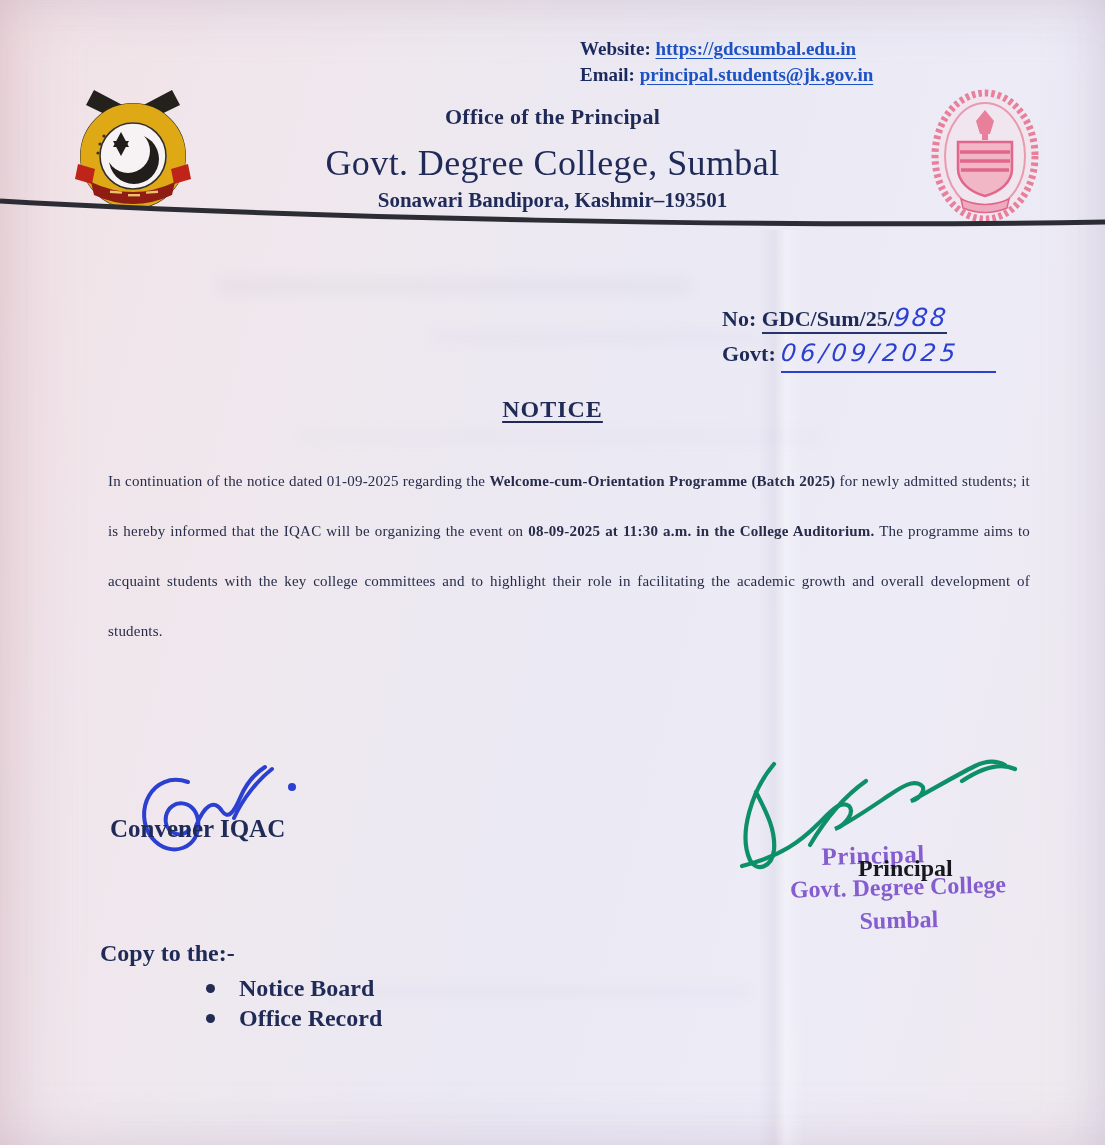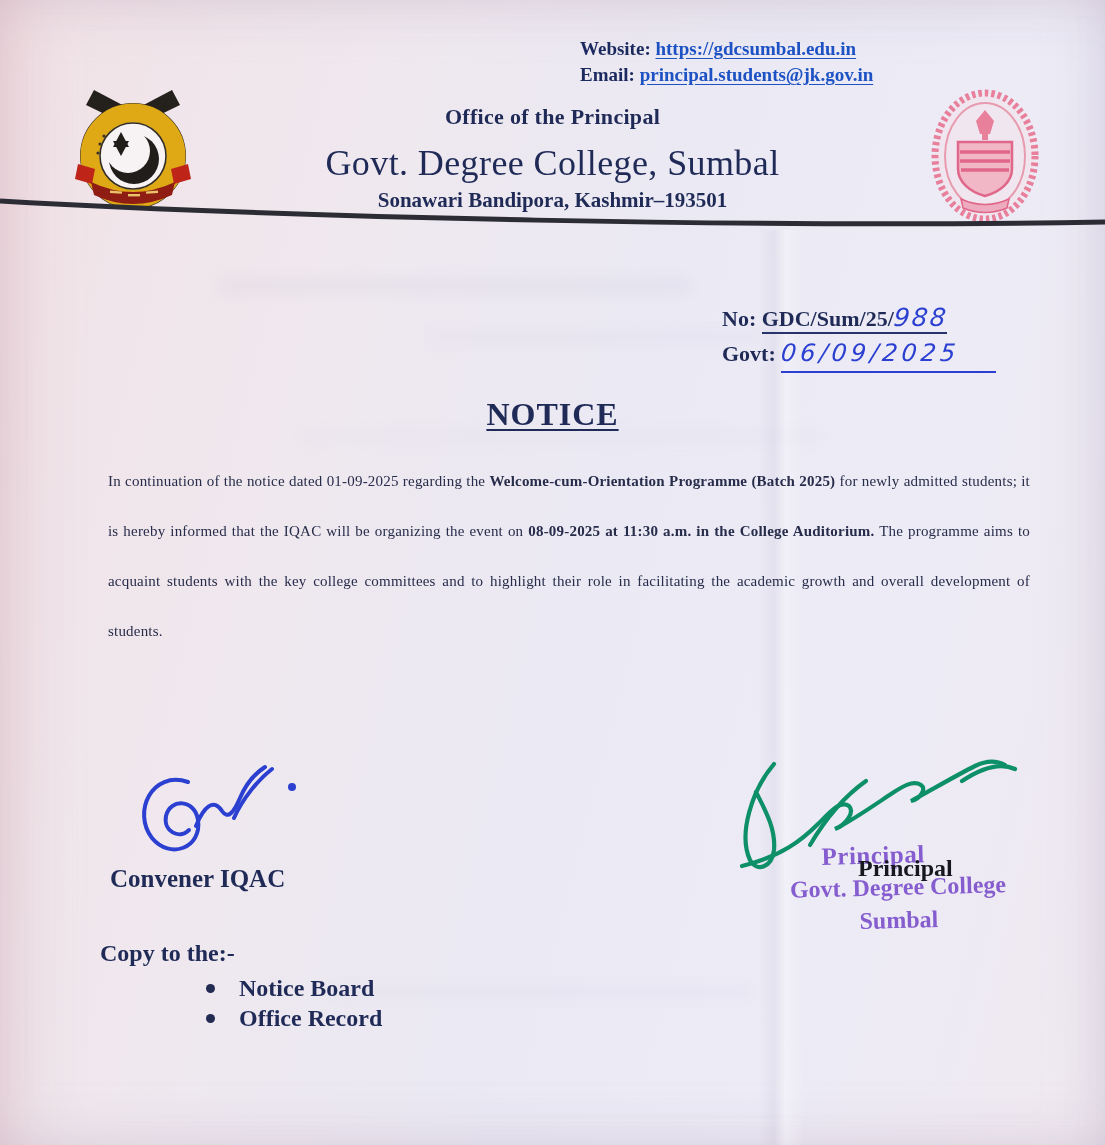--- a/index.html
+++ b/index.html
@@ -47,28 +47,28 @@
   .ref{position:absolute;left:722px;top:300px;font-size:22px;font-weight:700;color:#1f2a57;line-height:35px;}
   .ref .row{white-space:nowrap;}
   .ref .printed{border-bottom:2px solid #27336b;padding-bottom:1px;}
   .hand{font-family:"DejaVu Sans", sans-serif;color:#2b3fd0;font-style:italic;font-weight:400;}
   .ref .no-hand{font-size:25px;letter-spacing:2px;transform:skewX(-6deg);display:inline-block;}
   .ref .date-hand{font-size:24px;letter-spacing:4px;transform:skewX(-6deg);display:inline-block;}
   .ref .date-ul{border-bottom:2px solid #2b3fd0;padding-bottom:0;display:inline-block;min-width:215px;}
 
   
   .notice-title{position:absolute;left:0;top:396px;width:1105px;text-align:center;
-    font-size:32px;font-weight:700;color:#1f2a57;letter-spacing:1px;}
+    font-size:24px;font-weight:700;color:#1f2a57;letter-spacing:1px;}
   .notice-title span{text-decoration:underline;text-underline-offset:4px;text-decoration-thickness:2px;}
   .body-text{position:absolute;left:108px;top:441px;width:922px;
     font-size:15px;line-height:50px;text-align:justify;color:#272c4a;letter-spacing:.2px;}
 
   
   .sig-left{position:absolute;left:122px;top:754px;width:195px;height:115px;}
-  .convener{position:absolute;left:110px;top:865px;font-size:25px;font-weight:700;color:#1f2a57;}
+  .convener{position:absolute;left:110px;top:815px;font-size:25px;font-weight:700;color:#1f2a57;}
   .sig-right{position:absolute;left:722px;top:748px;width:300px;height:135px;}
   .stamp{position:absolute;left:762px;top:838px;width:272px;text-align:center;
     transform:rotate(-1.5deg);color:#7e52cc;font-weight:700;line-height:33px;opacity:.92;}
   .stamp .l1{font-size:25px;letter-spacing:.5px;transform:translateX(-24px);}
   .stamp .l2{font-size:24px;}
   .stamp .l3{font-size:24px;}
   .printed-principal{position:absolute;left:858px;top:855px;font-size:24px;font-weight:700;color:#17181f;}
 
   
   .copy{position:absolute;left:100px;top:940px;color:#1f2a57;}

